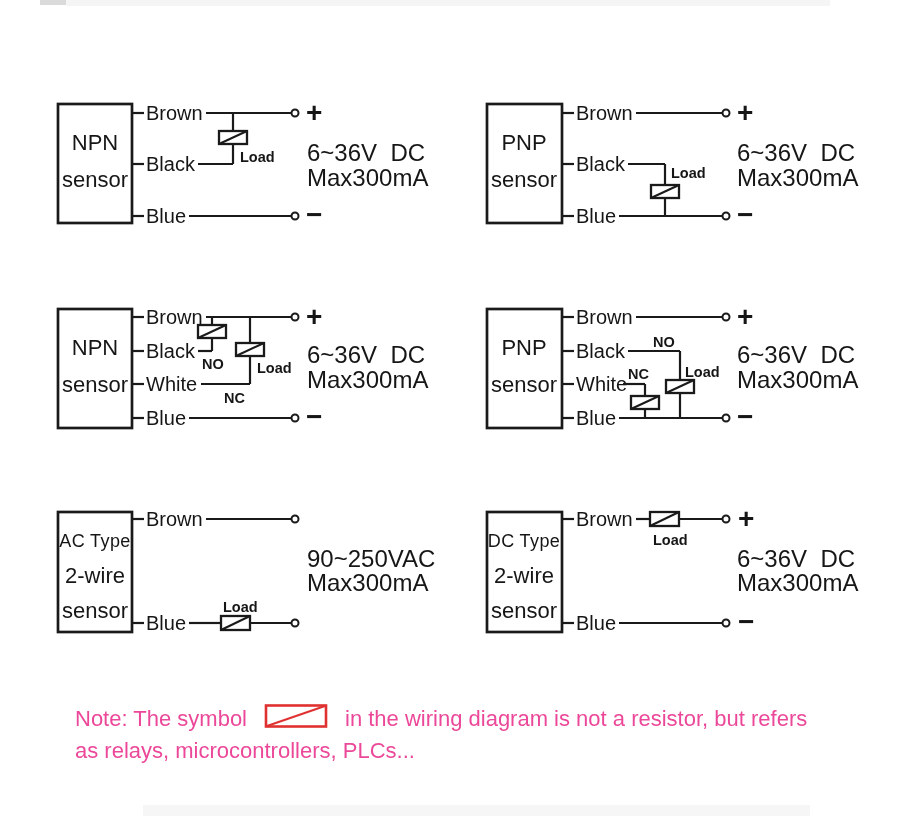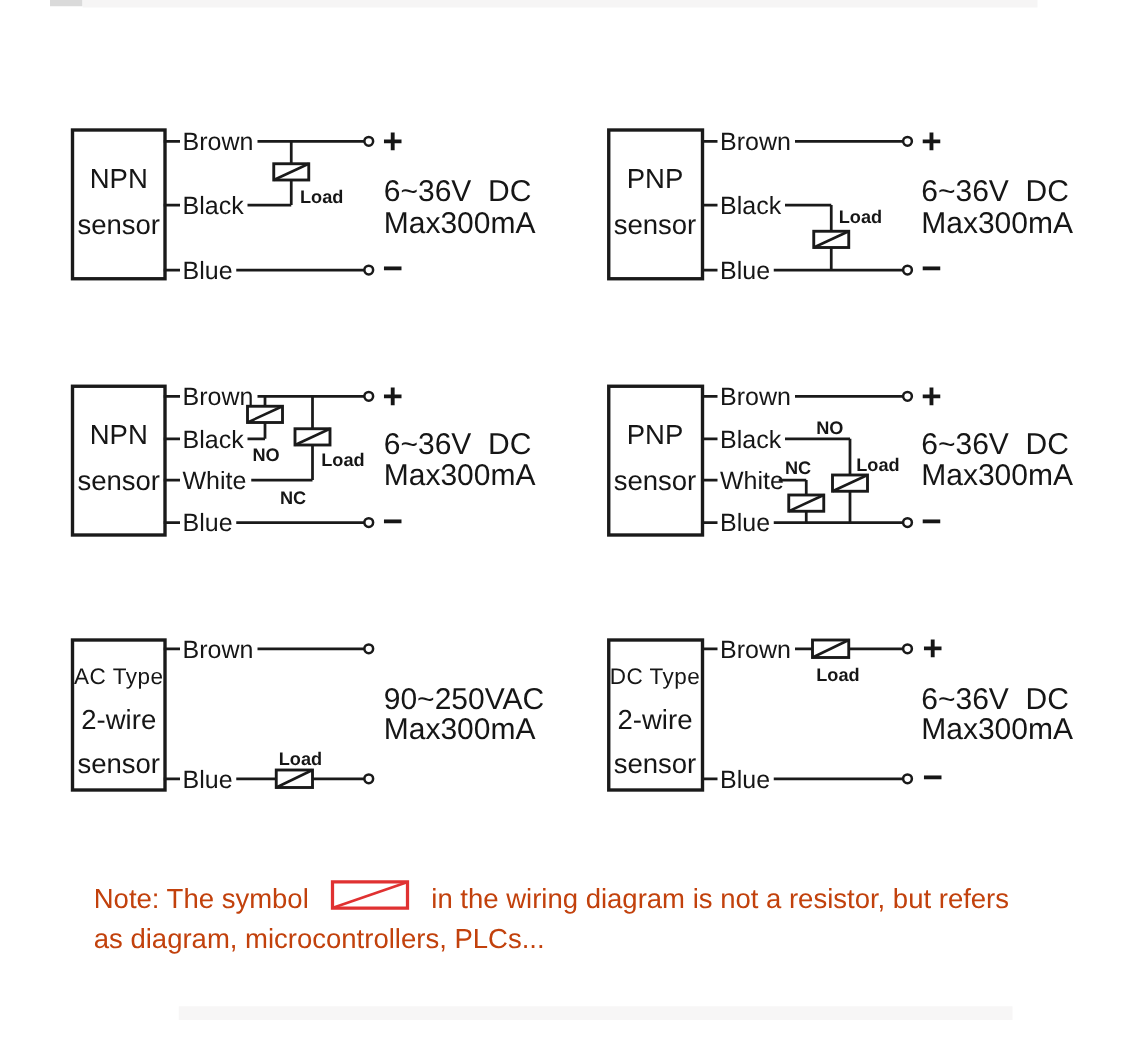--- a/index.html
+++ b/index.html
@@ -18,21 +18,21 @@
   .loadline{stroke:#1a1a1a;stroke-width:2;fill:none;}
   .terminal{stroke:#1a1a1a;stroke-width:2;fill:#ffffff;}
   .wire-label{font-size:20px;}
   .box-label{font-size:22px;}
   .box-label-sm{font-size:18px;letter-spacing:0.4px;}
   .bold-label{font-size:14.5px;font-weight:bold;}
   .sign{font-size:28px;font-weight:bold;}
   .rating{font-size:24px;}
   .note{
     position:absolute;left:75px;top:703px;width:800px;
-    font-size:22px;color:#c2410c;
+    font-size:22px;color:#ec4899;
   }
   .note-line{height:32px;line-height:32px;white-space:nowrap;}
   .note-symbol{vertical-align:-3px;margin:0 17px;}
   .artifact{position:absolute;}
   #art-top-smudge{left:40px;top:0;width:26px;height:5px;background:#dadada;}
   #art-top-strip{left:66px;top:0;width:764px;height:6px;background:#f6f5f5;}
   #art-bottom-strip{left:143px;top:805px;width:667px;height:11px;background:#f7f6f6;}
 </style>
 </head>
 <body>
@@ -255,14 +255,14 @@
   <text class="rating" x="277" y="96">Max300mA</text>
 </svg>
 
 <div class="note">
   <div class="note-line">
     <span>Note: The symbol</span><svg class="note-symbol" width="64" height="26" viewBox="0 0 64 26">
         <rect x="2" y="2.5" width="60" height="21" fill="none" stroke-width="2.6" stroke="#e03131"></rect>
         <line x1="3" y1="23" x2="61" y2="3" stroke-width="2" stroke="#e03131"></line>
       </svg><span>in the wiring diagram is not a resistor, but refers</span>
   </div>
-  <div class="note-line">as diagram, microcontrollers, PLCs...</div>
+  <div class="note-line">as relays, microcontrollers, PLCs...</div>
 </div>
 
 </body></html>

